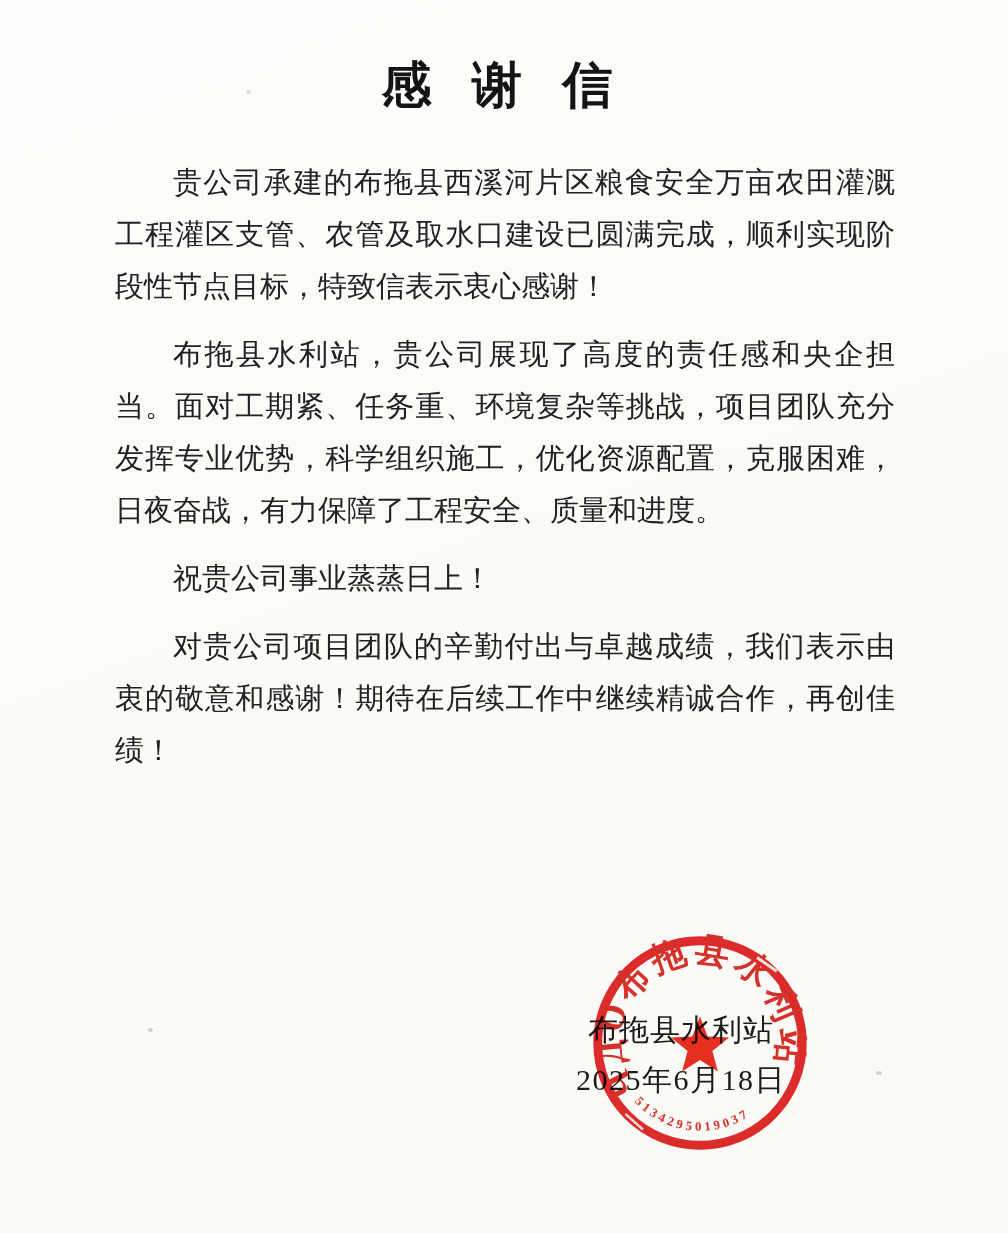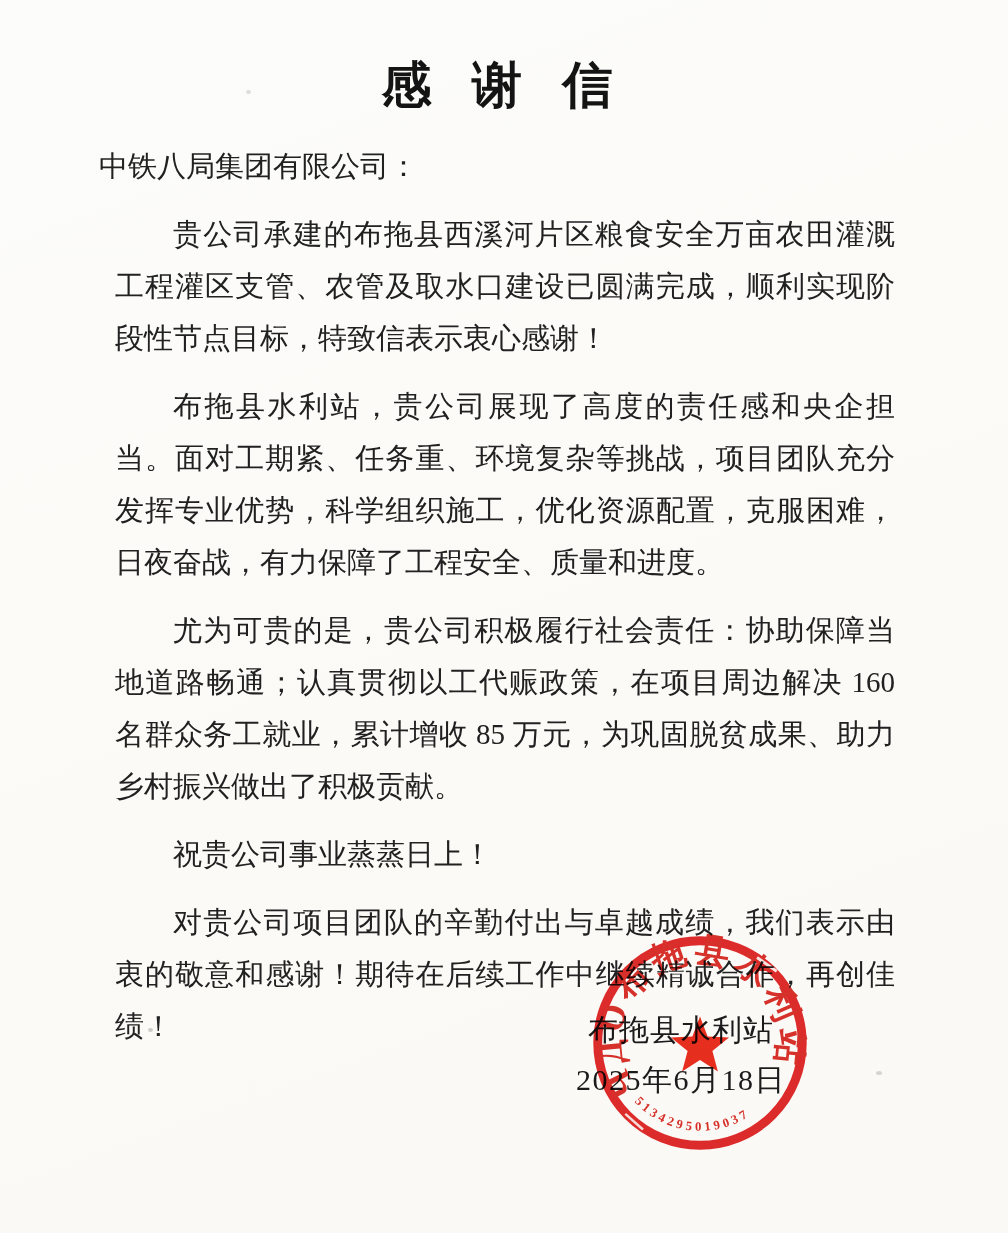--- a/index.html
+++ b/index.html
@@ -93,24 +93,22 @@
   .speck-3 { top: 90px;  left: 246px; width: 5px; height: 4px; opacity: .45; }
 </style>
 </head>
 <body>
 
 <div class="page">
 
   <div class="title">感 谢 信</div>
 
   <div class="body-text">
-    <div class="salutation">中铁八局集团有限公司：</div>
     <p class="para">贵公司承建的布拖县西溪河片区粮食安全万亩农田灌溉工程灌区支管、农管及取水口建设已圆满完成，顺利实现阶段性节点目标，特致信表示衷心感谢！</p>
     <p class="para">布拖县水利站，贵公司展现了高度的责任感和央企担当。面对工期紧、任务重、环境复杂等挑战，项目团队充分发挥专业优势，科学组织施工，优化资源配置，克服困难，日夜奋战，有力保障了工程安全、质量和进度。</p>
-    <p class="para">尤为可贵的是，贵公司积极履行社会责任：协助保障当地道路畅通；认真贯彻以工代赈政策，在项目周边解决 160 名群众务工就业，累计增收 85 万元，为巩固脱贫成果、助力乡村振兴做出了积极贡献。</p>
     <p class="para">祝贵公司事业蒸蒸日上！</p>
     <p class="para">对贵公司项目团队的辛勤付出与卓越成绩，我们表示由衷的敬意和感谢！期待在后续工作中继续精诚合作，再创佳绩！</p>
   </div>
 
   <div class="sig-org">布拖县水利站</div>
 
   <div class="sig-date">2025年6月18日</div>
 
   <svg class="seal" viewBox="0 0 240 240" aria-hidden="true">
     <defs>

